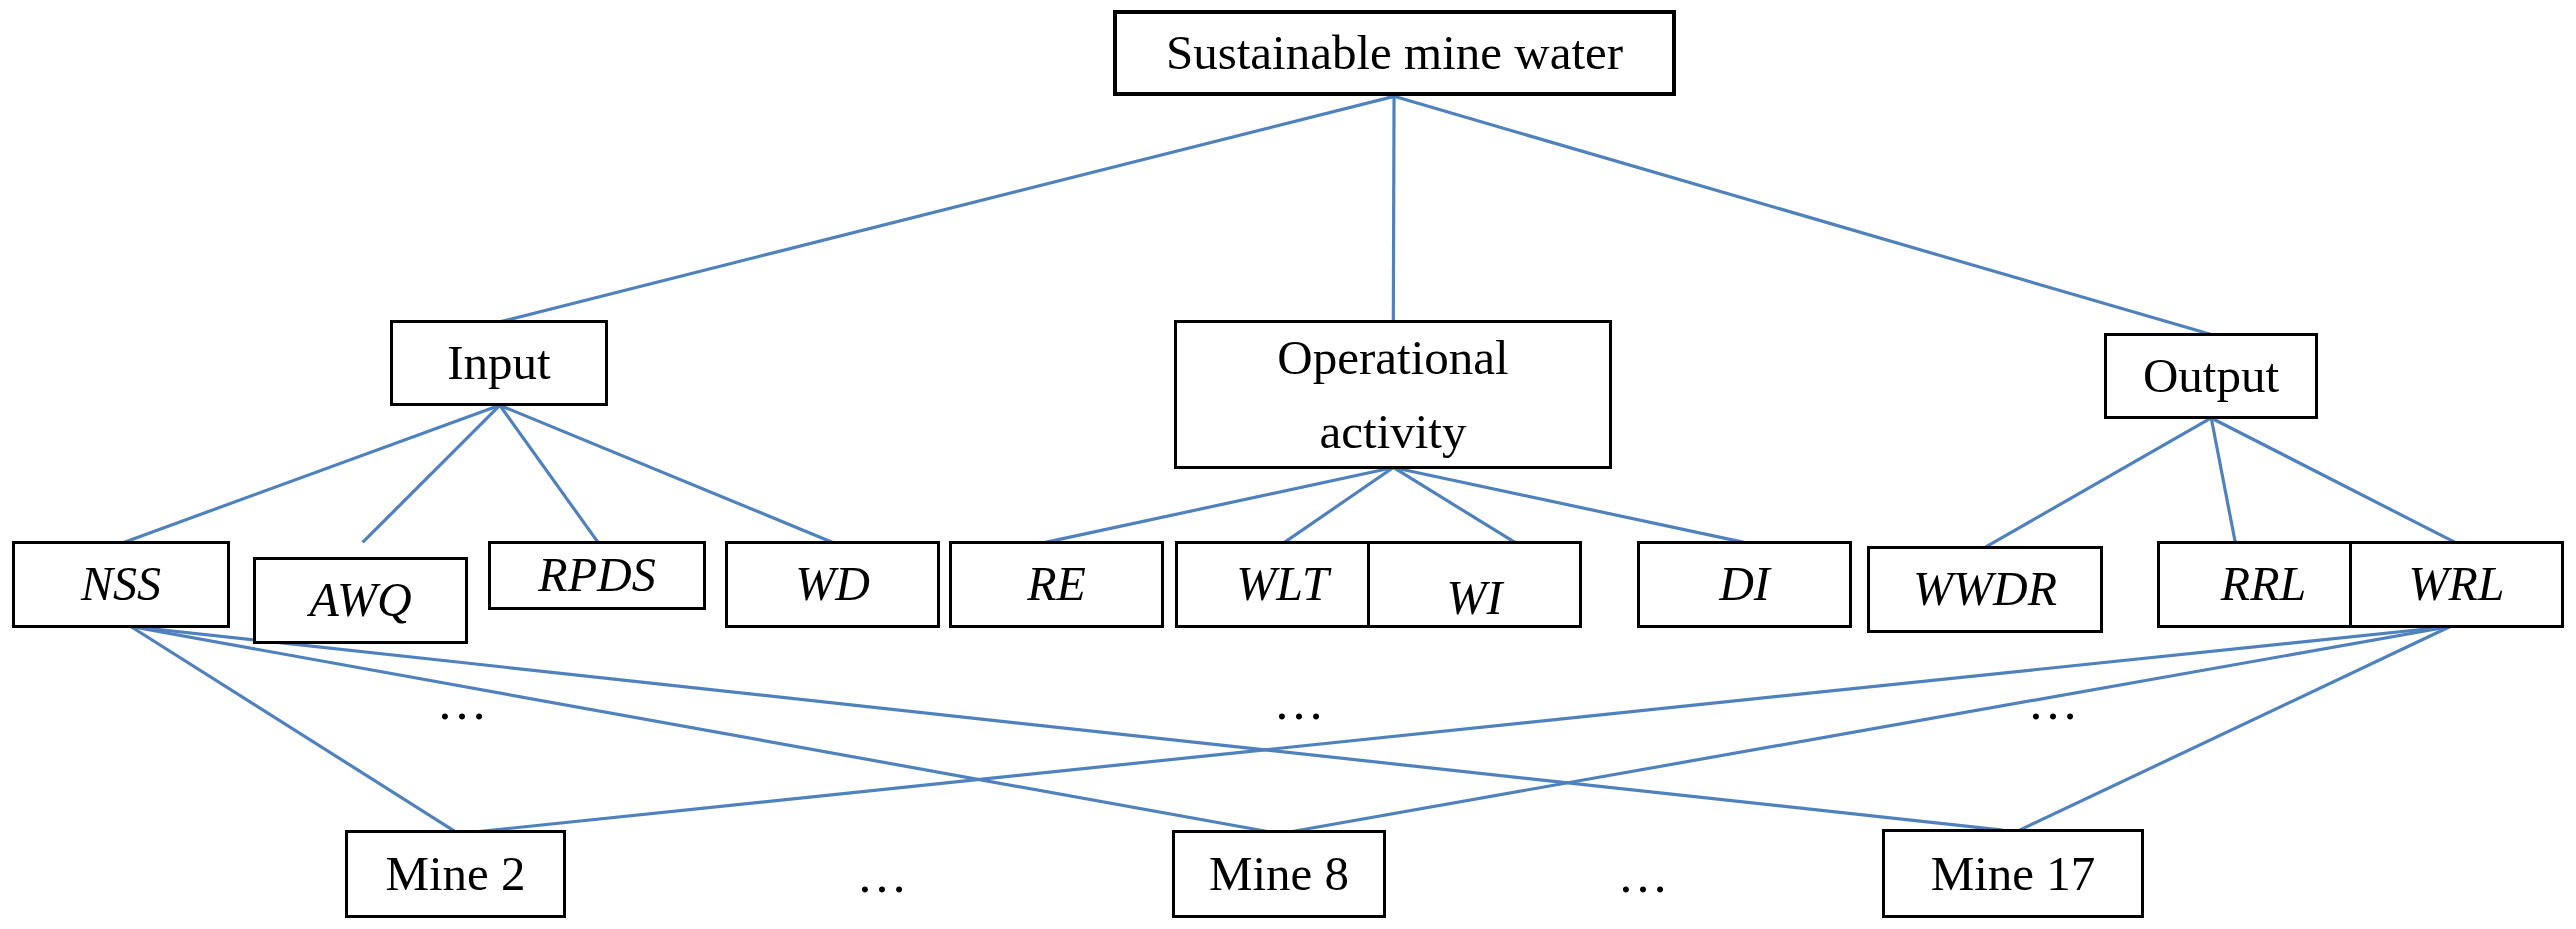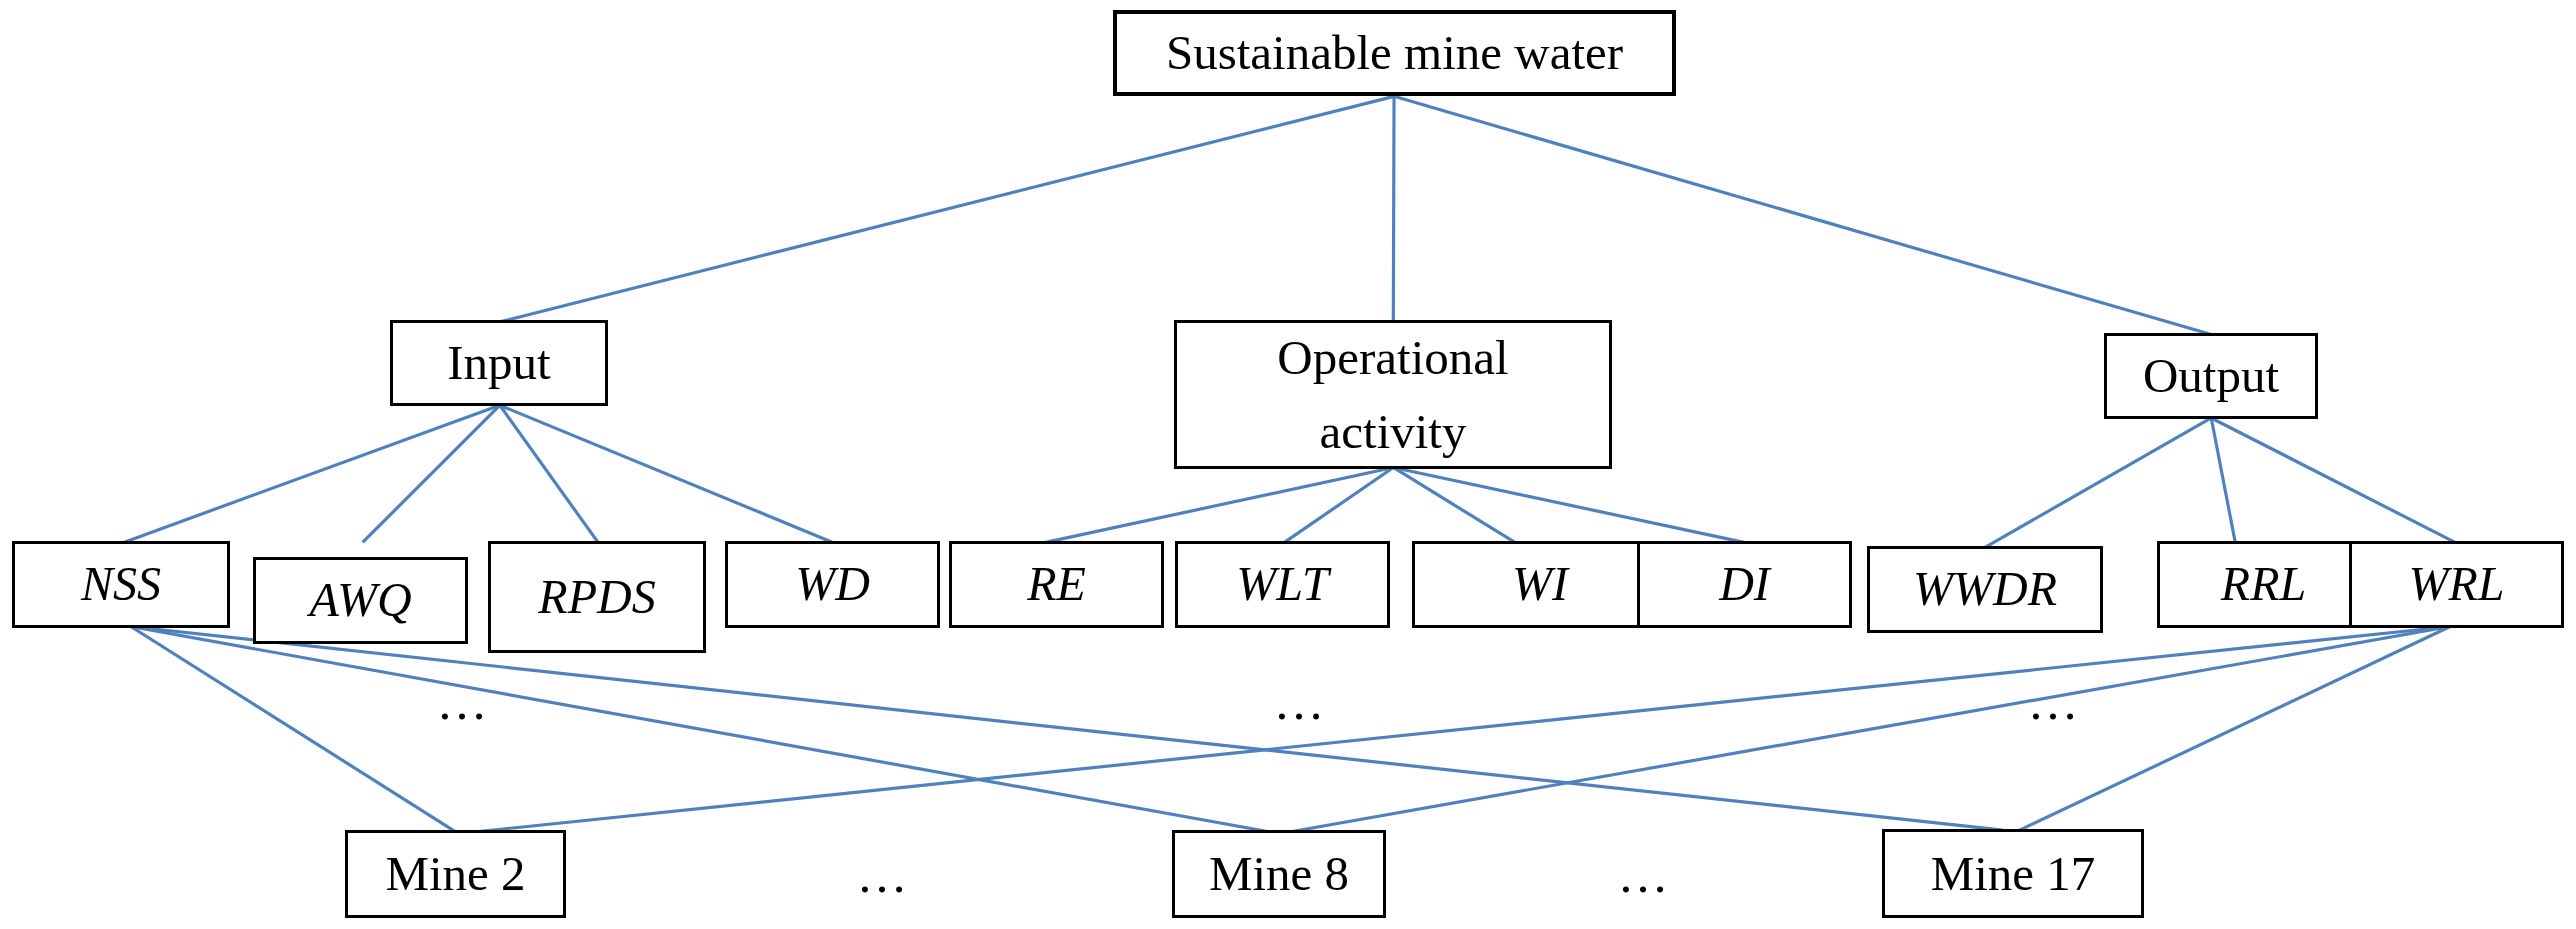--- a/index.html
+++ b/index.html
@@ -40,25 +40,25 @@
     white-space: nowrap;
   }
   .criterion { font-style: italic; font-size: 48px; }
   .n-goal   { left: 1113px; top: 10px;   width: 563px; height: 86px; border-width: 4.2px; }
   .n-input  { left: 390px;  top: 320px;  width: 218px; height: 86px; }
   .n-op     { left: 1174px; top: 320px;  width: 438px; height: 149px; line-height: 1.5; white-space: normal; }
   .n-op .label { max-width: 297px; }
   .n-output { left: 2104px; top: 333px;  width: 214px; height: 86px; }
   .n-nss  { left: 12px;   top: 541px; width: 218px; height: 87px; }
   .n-awq  { left: 253px;  top: 541px; width: 215px; height: 87px; margin-top: 16px; }
-  .n-rpds { left: 488px;  top: 541px; width: 218px; height: 112px; }
+  .n-rpds { left: 488px;  top: 541px; width: 218px; height: 69px; }
   .n-wd   { left: 725px; top: 541px; width: 215px; height: 87px; }
   .n-re   { left: 949px; top: 541px; width: 215px; height: 87px; align-items: center; }
   .n-wlt  { left: 1175px; top: 541px; width: 215px; height: 87px; }
-  .n-wi   { left: 1412px; top: 541px; width: 256px; height: 87px; }
+  .n-wi   { left: 1367px; top: 541px; width: 215px; height: 87px; align-items: flex-end; }
   .n-di   { left: 1637px; top: 541px; width: 215px; height: 87px; }
   .n-wwdr { left: 1867px; top: 546px; width: 236px; height: 87px; }
   .n-rrl  { left: 2129px; top: 541px; width: 213px; height: 87px; margin-left: 28px; }
   .n-wrl  { left: 2349px; top: 541px; width: 215px; height: 87px; }
   .n-m2   { left: 345px;  top: 830px; width: 221px; height: 88px; }
   .n-m8   { left: 1172px; top: 830px; width: 214px; height: 88px; }
   .n-m17  { left: 1882px; top: 829px; width: 262px; height: 89px; }
   .ellipsis {
     position: absolute;
     width: 113px;

